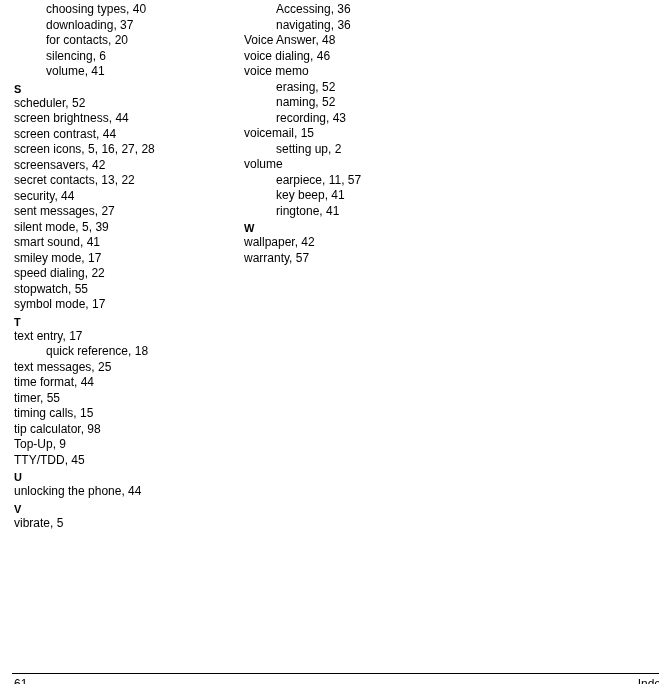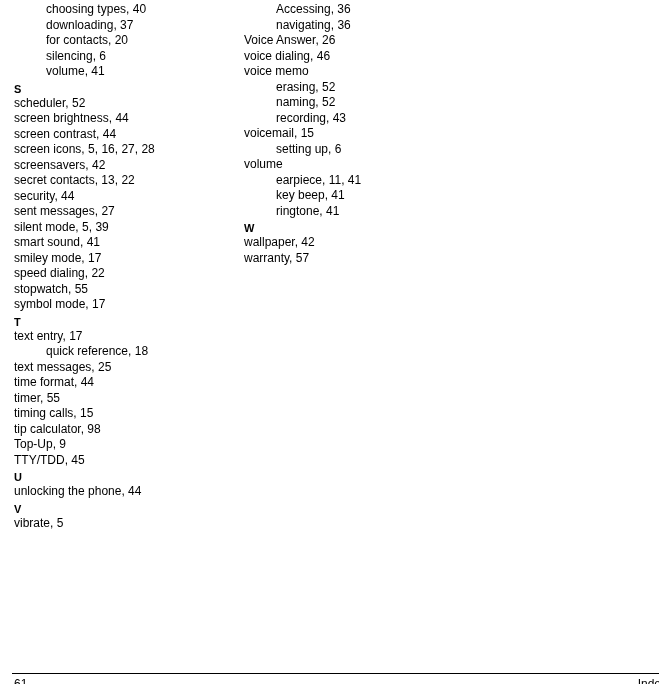--- a/index.html
+++ b/index.html
@@ -104,30 +104,30 @@
       <div id="c1v">
           <div class="entry">vibrate, 5</div>
         </div>
     </div>
     <div class="col">
       <div id="c2vsub">
           <div class="entry indent1">Accessing, 36</div>
           <div class="entry indent1">navigating, 36</div>
         </div>
       <div id="c2v">
-          <div class="entry">Voice Answer, 26</div>
+          <div class="entry">Voice Answer, 48</div>
           <div class="entry">voice dialing, 46</div>
           <div class="entry">voice memo</div>
           <div class="entry indent1">erasing, 52</div>
           <div class="entry indent1">naming, 52</div>
           <div class="entry indent1">recording, 43</div>
           <div class="entry">voicemail, 15</div>
-          <div class="entry indent1">setting up, 6</div>
+          <div class="entry indent1">setting up, 2</div>
           <div class="entry">volume</div>
-          <div class="entry indent1">earpiece, 11, 41</div>
+          <div class="entry indent1">earpiece, 11, 57</div>
           <div class="entry indent1">key beep, 41</div>
           <div class="entry indent1">ringtone, 41</div>
         </div>
       <div class="letter">W</div>
       <div id="c2w">
           <div class="entry">wallpaper, 42</div>
           <div class="entry">warranty, 57</div>
         </div>
     </div>
   </div>

